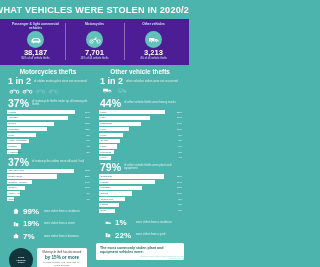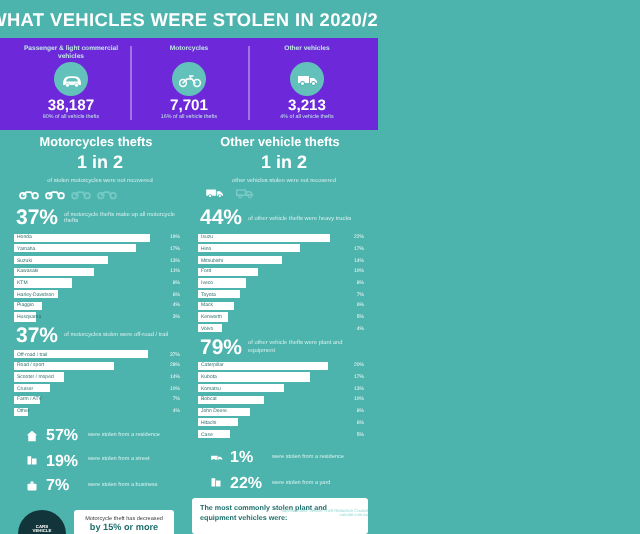--- a/index.html
+++ b/index.html
@@ -17,21 +17,21 @@
     background: #4cb3ad;
   }
   .title {
     color: #ffffff; font-size: 9.2px; font-weight: bold; letter-spacing: .2px;
     white-space: nowrap;
   }
 
   
   .stats {
     display: flex; height: 46px; padding: 1px 6px 2px 6px;
-    background: #6d28d9;
+    background: #4c1d95;
   }
   .stat {
     flex: 1; display: flex; flex-direction: column; align-items: center;
     justify-content: flex-start; position: relative; padding-top: 2px;
   }
   .stat + .stat::before {
     content: ""; position: absolute; left: 0; top: 3px; bottom: 3px;
     width: 1px; background: rgba(255,255,255,.35);
   }
   .stat-cap {
@@ -50,21 +50,21 @@
   
   .cols { display: flex; padding: 0 4px; gap: 4px; }
   .col { width: 88px; }
 
   .col-head {
     color: #ffffff; font-size: 6.4px; font-weight: bold; text-align: center;
     padding: 3px 0 2px 0;
   }
 
   .oneIn {
-    display: flex; align-items: center; gap: 3px; padding-left: 4px; flex-direction: column;
+    display: flex; align-items: center; gap: 3px; padding-left: 4px;
   }
   .oneIn-big { color: #ffffff; font-size: 9px; font-weight: bold; line-height: 9px; white-space: nowrap; }
   .oneIn-txt { color: #daf1ef; font-size: 2.9px; line-height: 3.4px; }
 
   .pictos { display: flex; gap: 2px; padding: 1px 0 3px 5px; align-items: center; }
   .pictos svg { display: block; }
 
   .pct-row {
     display: flex; align-items: center; gap: 3px; padding: 1px 0 2px 4px;
   }
@@ -318,21 +318,21 @@
           </div>
         </div>
 
       <div class="iconstats">
         <div class="iconstat">
           <span class="ic">
               <svg width="6" height="6" viewBox="0 0 16 16">
                 <path fill="#ffffff" d="M8 1l7 6h-2v8H3V7H1z"></path>
               </svg>
             </span>
-          <span class="big">57%</span>
+          <span class="big">99%</span>
           <span class="lbl">were stolen from a residence</span>
         </div>
         <div class="iconstat">
           <span class="ic">
               <svg width="6" height="6" viewBox="0 0 16 16">
                 <rect fill="#ffffff" x="2" y="3" width="5" height="11"></rect>
                 <rect fill="#ffffff" x="8" y="6" width="6" height="8"></rect>
               </svg>
             </span>
           <span class="big">19%</span>

